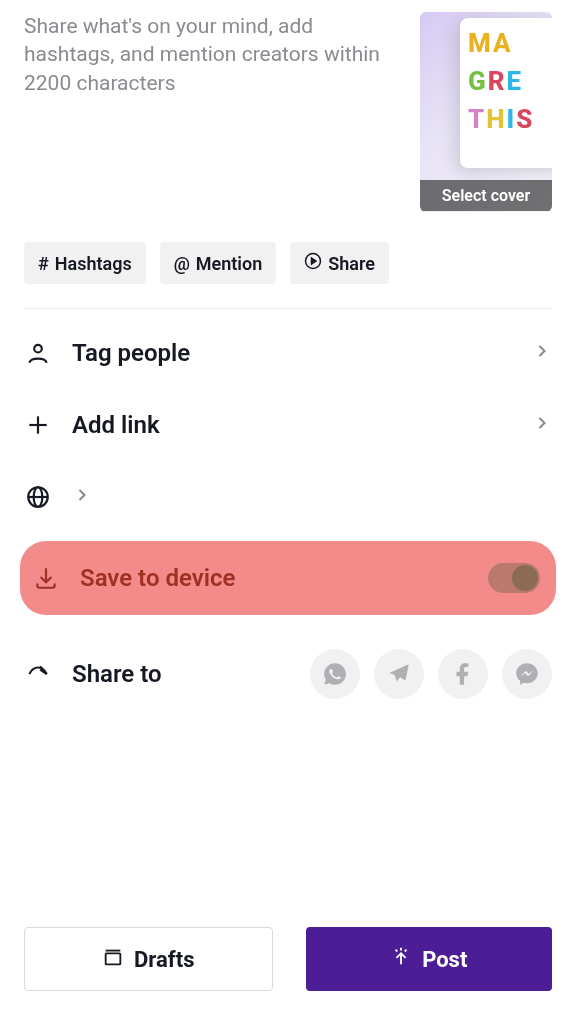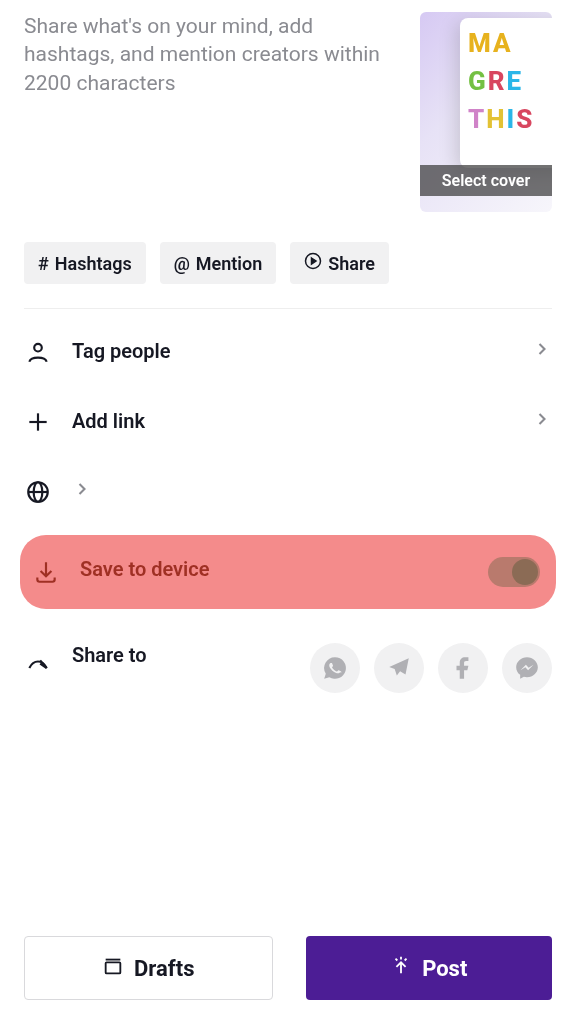--- a/index.html
+++ b/index.html
@@ -12,39 +12,39 @@
   .cover-thumb .lightbox { position:absolute; left:40px; top:6px; width:120px; height:150px; background:#fff; border-radius:8px; box-shadow: -4px 4px 18px rgba(0,0,0,.15); padding:10px 8px; display:flex; flex-direction:column; gap:8px; }
   .cover-thumb .lightbox .word { font-weight:800; font-size:26px; letter-spacing:2px; }
   .cover-thumb .lightbox .w1 { color:#e7b21e; }
   .cover-thumb .lightbox .w2 span:nth-child(1){color:#d083c8}
   .cover-thumb .lightbox .w2 span:nth-child(2){color:#e3c234}
   .cover-thumb .lightbox .w2 span:nth-child(3){color:#2bb6e8}
   .cover-thumb .lightbox .w2 span:nth-child(4){color:#d8465f}
   .cover-thumb .lightbox .w3 span:nth-child(1){color:#74c043}
   .cover-thumb .lightbox .w3 span:nth-child(2){color:#d8465f}
   .cover-thumb .lightbox .w3 span:nth-child(3){color:#2bb6e8}
-  .cover-thumb .cover-label { position:absolute; left:0; right:0; bottom:16px; background:rgba(60,60,60,.72); color:#fff; font-size:16px; font-weight:600; text-align:center; padding:6px 0; }
+  .cover-thumb .cover-label { position:absolute; left:0; right:0; bottom:1px; background:rgba(60,60,60,.72); color:#fff; font-size:16px; font-weight:600; text-align:center; padding:6px 0; }
   .chip-row { display:flex; gap:14px; margin-top:30px; }
   .chip { background:#f1f1f2; border-radius:4px; padding:10px 14px; font-size:18px; font-weight:600; display:flex; align-items:center; gap:6px; color:#161823; cursor:pointer; }
   .chip svg { width:18px; height:18px; }
   .divider { height:1px; background:#eee; margin:24px 0 8px 0; }
-  .option-row { display:flex; gap:20px; padding:22px 0; font-size:20px; font-weight:600; position:relative; }
+  .option-row { display:flex; align-items:center; gap:20px; padding:22px 0; font-size:24px; font-weight:600; position:relative; }
   .option-row .icon-slot { width:28px; display:flex; align-items:center; justify-content:center; }
   .option-row .icon-slot svg { width:26px; height:26px; stroke:#161823; }
   .option-row .label { flex:1; }
   .option-row .chevron { color:#8a8b91; }
   .option-row .chevron svg { width:20px; height:20px; stroke:#8a8b91; }
   .highlighted { background:#f48b8b; border-radius:26px; color:#9f3024; margin: 8px -4px; padding-left: 12px; padding-right: 16px; }
   .highlighted .icon-slot svg { stroke:#9f3024; }
   .toggle { width:52px; height:30px; border-radius:15px; background:#b97a6d; position:relative; }
   .toggle .knob { position:absolute; right:2px; top:2px; width:26px; height:26px; border-radius:50%; background:#8b6b55; }
   .share-apps { display:flex; gap:14px; }
   .share-apps .app { width:50px; height:50px; border-radius:50%; background:#f1f1f2; display:flex; align-items:center; justify-content:center; }
   .share-apps .app svg { width:26px; height:26px; fill:#b0b0b4; }
-  .bottom-bar { position:absolute; left:24px; right:24px; bottom:24px; display:flex; gap:4px; }
+  .bottom-bar { position:absolute; left:24px; right:24px; bottom:33px; display:flex; gap:4px; }
   .btn { flex:1; height:64px; border-radius:4px; display:flex; align-items:center; justify-content:center; gap:10px; font-size:22px; font-weight:700; cursor:pointer; }
   .btn-outline { border:1px solid #d9d9dc; background:#fff; color:#161823; }
   .btn-outline svg { width:22px; height:22px; stroke:#161823; }
   .btn-primary { background:#4c1d95; color:#fff;margin-left:29px; }
   .btn-primary svg { width:22px; height:22px; stroke:#fff; }
 </style>
 </head>
 <body>
 
 <div class="page">

